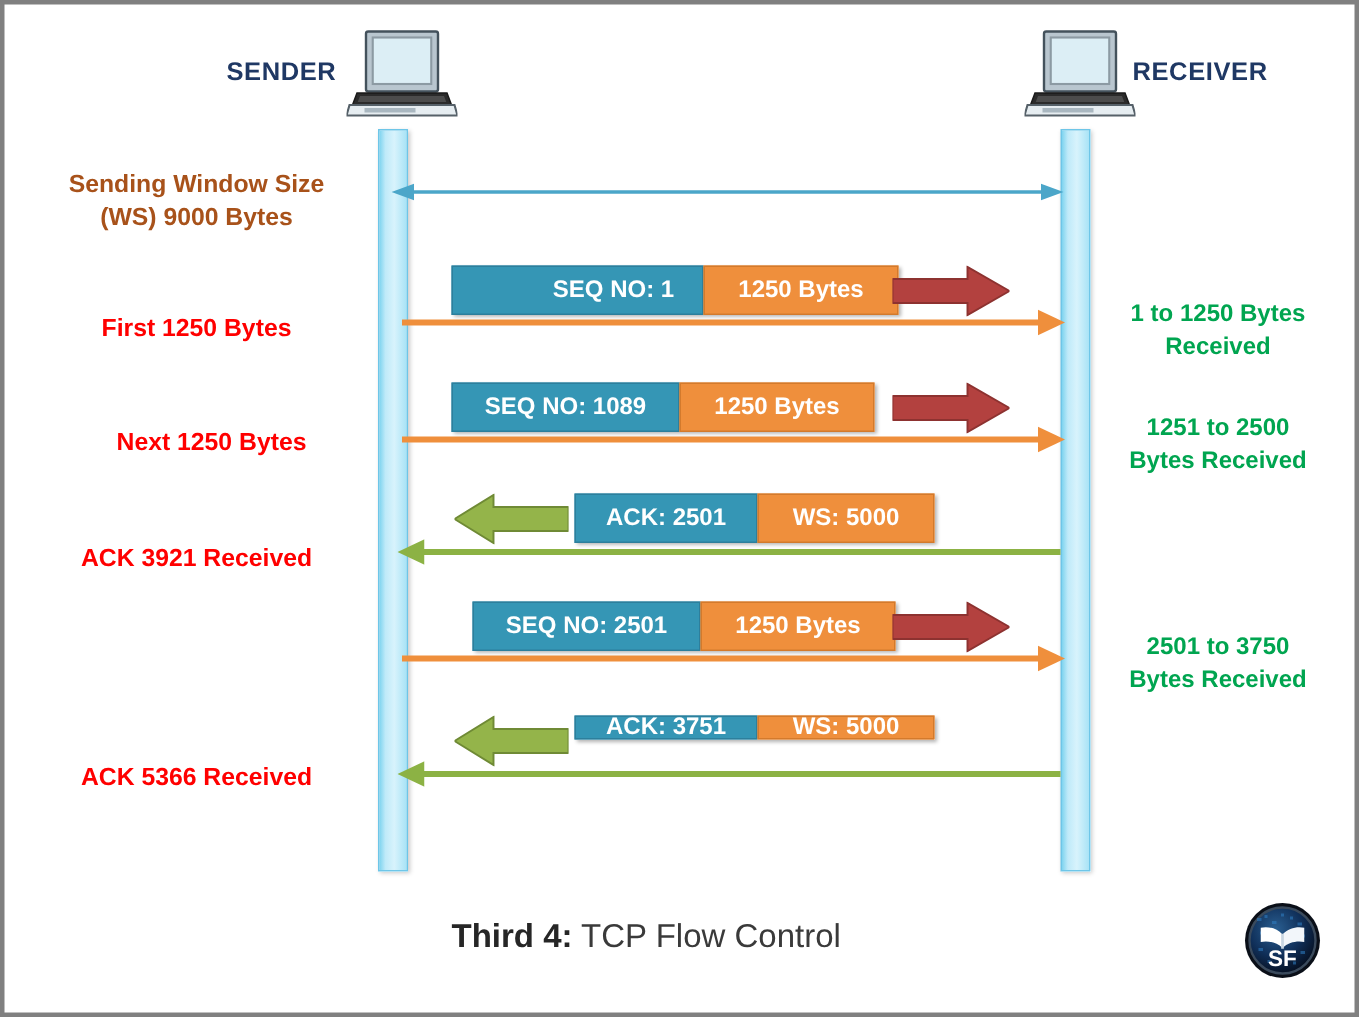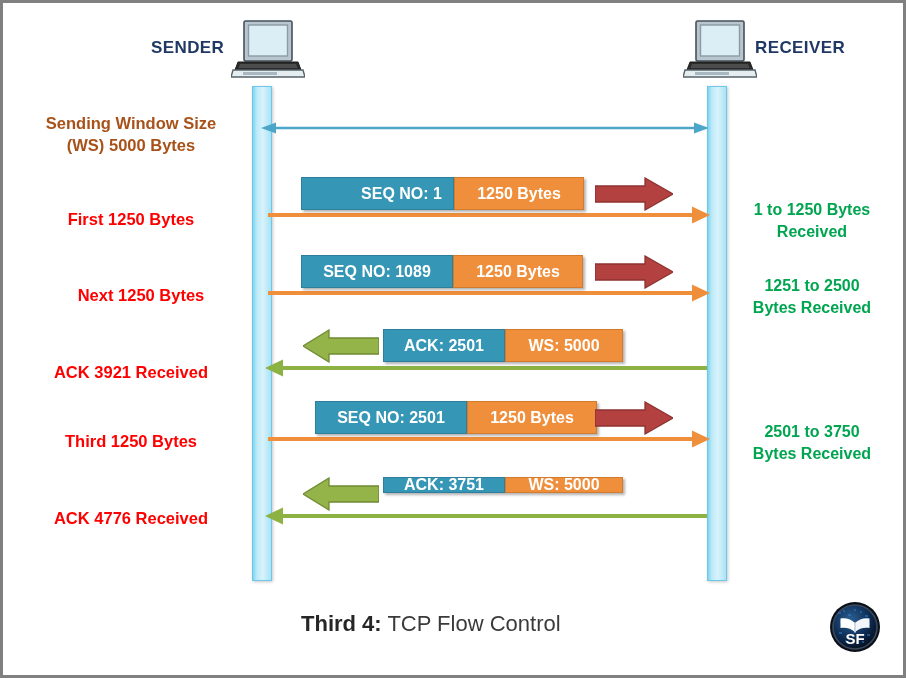--- a/index.html
+++ b/index.html
@@ -160,42 +160,41 @@
 
   <div style="position:absolute; left:258px; top:118px; width:448px; height:14px;">
     <svg width="448" height="14" viewBox="0 0 448 14">
       <line x1="12" y1="7" x2="436" y2="7" stroke="#4ba6c9" stroke-width="2.4"></line>
       <path d="M0 7 L15 1.5 L15 12.5 Z" fill="#4ba6c9"></path>
       <path d="M448 7 L433 1.5 L433 12.5 Z" fill="#4ba6c9"></path>
     </svg>
   </div>
 
   <div class="left-label brown" style="left:14px; top:110px; width:228px;">Sending Window Size
-(WS) 5000 Bytes</div>
+(WS) 9000 Bytes</div>
   <div class="left-label red" style="left:14px; top:206px; width:228px;">First 1250 Bytes</div>
   <div class="left-label red" style="left:24px; top:282px; width:228px;">Next 1250 Bytes</div>
   <div class="left-label red" style="left:14px; top:359px; width:228px;">ACK 3921 Received</div>
-  <div class="left-label red" style="left:14px; top:428px; width:228px;">Third 1250 Bytes</div>
-  <div class="left-label red" style="left:14px; top:505px; width:228px;">ACK 4776 Received</div>
+  <div class="left-label red" style="left:14px; top:505px; width:228px;">ACK 5366 Received</div>
 
   <div class="right-label" style="left:718px; top:196px; width:182px;">1 to 1250 Bytes
 Received</div>
   <div class="right-label" style="left:718px; top:272px; width:182px;">1251 to 2500
 Bytes Received</div>
   <div class="right-label" style="left:718px; top:418px; width:182px;">2501 to 3750
 Bytes Received</div>
 
   <div class="flowline orange" style="left:265px; top:210px; width:432px;"></div>
   <div style="position:absolute; left:689px; top:203px;">
     <svg width="18" height="18" viewBox="0 0 18 18">
         <path d="M18 9 L0 0.5 L0 17.5 Z" fill="#ef8f3c"></path>
       </svg>
   </div>
   <div class="packet" style="left:298px; top:174px; height:33px;">
-    <div class="seg teal" style="width:153px;padding-left:48px;">SEQ NO: 1</div>
+    <div class="seg teal" style="width:168px;padding-left:48px;">SEQ NO: 1</div>
     <div class="seg orange" style="width:130px;">1250 Bytes</div>
   </div>
   <div class="fatarrow" style="left:592px; top:174px;">
     <svg width="78" height="34" viewBox="0 0 78 34">
       <path d="M0 9 L50 9 L50 1 L78 17 L50 33 L50 25 L0 25 Z" fill="#b3413f" stroke="#8d3230" stroke-width="1.3"></path>
     </svg>
   </div>
 
   <div class="flowline orange" style="left:265px; top:288px; width:432px;"></div>
   <div style="position:absolute; left:689px; top:281px;">

